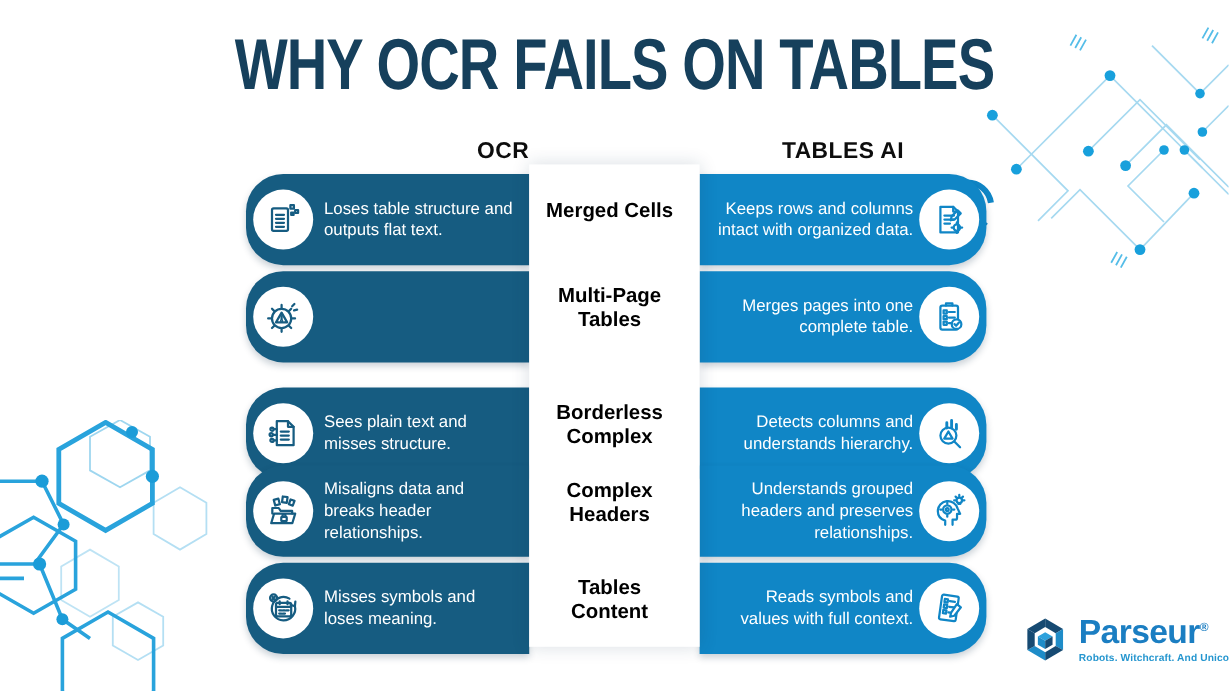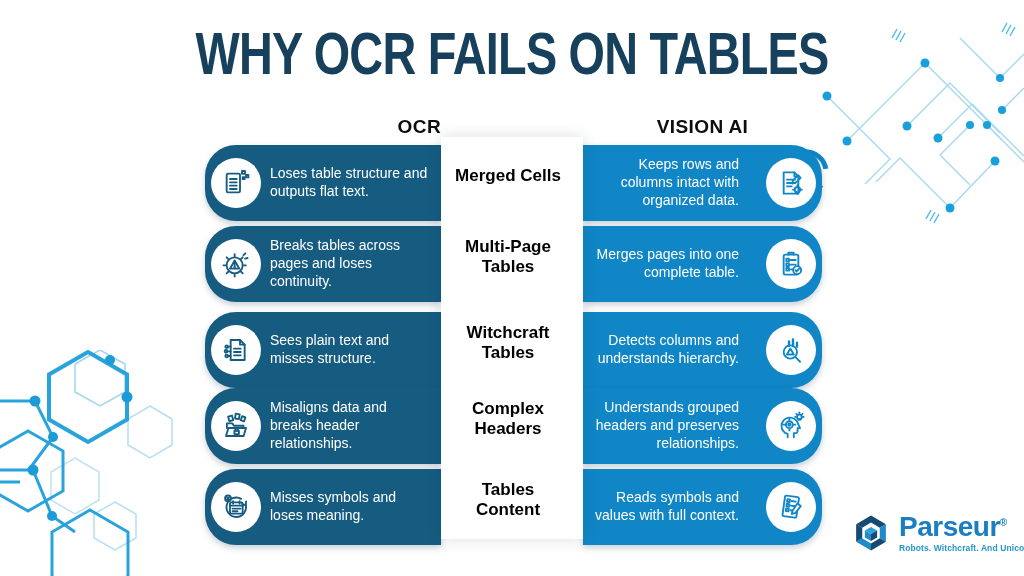--- a/index.html
+++ b/index.html
@@ -16,28 +16,28 @@
   .col-header { position:absolute; top:116px; font-size:19px; font-weight:700;
                 color:#0d0d0d; text-align:center; letter-spacing:.4px; }
   .col-header.ocr { left:205px; width:236px;text-align:right; }
   .col-header.vision { left:583px; width:239px; }
 
   
   .rows { position:absolute; left:205px; top:145px; width:617px; height:392px; }
   .center-card { position:absolute; left:236px; top:-8px; width:142px; height:402px;
                  background:#fff; box-shadow:0 0 14px rgba(20,50,80,.16); z-index:2; }
   .row { position:absolute; left:0; width:617px; height:62px; }
-  .row.r0{top:0} .row.r1{top:81px} .row.r2{top:167px} .row.r3{top:243px} .row.r4{top:324px}
+  .row.r0{top:0} .row.r1{top:81px} .row.r2{top:178px} .row.r3{top:243px} .row.r4{top:324px}
 
   .pill { position:absolute; top:0; height:76px; display:flex; align-items:center;
           z-index:1; box-shadow:0 3px 6px rgba(10,40,70,.22); }
   .pill.ocr { left:0; width:236px; background:#165c81; border-radius:31px 0 0 31px;
               padding-left:6px; gap:9px; }
   .pill.vision { left:378px; width:239px; background:#1086c6; border-radius:0 31px 31px 0;
-                 padding-right:6px; justify-content:flex-end; gap:27px; }
+                 padding-right:6px; justify-content:flex-end; gap:5px; }
   .icon-circle { width:50px; height:50px; border-radius:50%; background:#fff;
                  flex:0 0 50px; display:flex; align-items:center; justify-content:center; }
   .pill.ocr .icon-circle { color:#165c81; }
   .pill.vision .icon-circle { color:#1086c6; }
   svg.icon { width:32px; height:32px; }
   .pill-text { color:#fff; font-size:14px; line-height:1.28; font-weight:400; }
   .pill.ocr .pill-text { text-align:left; max-width:166px; padding-right:8px; }
   .pill.vision .pill-text { text-align:right; max-width:172px; padding-left:8px; }
 
   .cat { position:absolute; left:236px; top:0; width:134px; height:62px; z-index:3;
@@ -118,21 +118,21 @@
         <circle cx="222" cy="92" r="4"></circle>
       <circle cx="220" cy="60" r="4"></circle>
         <circle cx="215" cy="143" r="4.5"></circle>
       <circle cx="170" cy="190" r="4.5"></circle>
     </g>
   </svg>
 
   <h1 class="title">WHY OCR FAILS ON TABLES</h1>
 
   <div class="col-header ocr">OCR</div>
-  <div class="col-header vision">VISION AI</div>
+  <div class="col-header vision">TABLES AI</div>
 
   <div class="rows">
     <div class="center-card"></div>
 
     <div class="row r0">
       <div class="pill ocr">
         <span class="icon-circle">
           <svg class="icon" viewBox="0 0 24 24" fill="none" stroke="currentColor" stroke-width="1.4" stroke-linecap="round" stroke-linejoin="round">
             <rect x="5" y="5" width="10" height="14" rx="1"></rect>
             <path d="M7.5 9h5M7.5 11.5h5M7.5 14h5M7.5 16.5h5"></path>
@@ -164,21 +164,20 @@
         <span class="icon-circle">
           <svg class="icon" viewBox="0 0 24 24" fill="none" stroke="currentColor" stroke-width="1.4" stroke-linecap="round" stroke-linejoin="round">
             <circle cx="11" cy="13" r="6"></circle>
             <path d="M11 6.3V4.6M11 21.4v-1.7M4.3 13H2.6M19.4 13h-1.7M6.3 8.3L5 7M15.7 8.3L17 7M6.3 17.7L5 19M15.7 17.7L17 19"></path>
             <path d="M11 9.4l3.5 6.1H7.5z"></path>
             <path d="M11 11.6v1.8"></path>
               <circle cx="11" cy="14.5" r=".35" fill="currentColor"></circle>
             <path d="M17.6 5.4L19 4M18.8 8l1.9-.5"></path>
           </svg>
         </span>
-        <span class="pill-text">Breaks tables across pages and loses continuity.</span>
       </div>
       <div class="cat">Multi-Page Tables</div>
       <div class="pill vision">
         <span class="pill-text">Merges pages into one complete table.</span>
         <span class="icon-circle">
           <svg class="icon" viewBox="0 0 24 24" fill="none" stroke="currentColor" stroke-width="1.4" stroke-linecap="round" stroke-linejoin="round">
             <rect x="6.5" y="5" width="11" height="15" rx="1.2"></rect>
             <path d="M10 5V3.6h4V5"></path>
             <rect x="8.5" y="8" width="2" height="2"></rect>
               <path d="M11.8 9h3.7"></path>
@@ -201,21 +200,21 @@
               <path d="M15 4.5V8h3.5"></path>
             <path d="M10.5 11h5M10.5 13.5h5M10.5 16h5"></path>
             <circle cx="5" cy="9.5" r="1"></circle>
               <circle cx="4.5" cy="13" r="1"></circle>
               <circle cx="5" cy="16.5" r="1"></circle>
             <path d="M6.2 9.5H8M5.7 13H8M6.2 16.5H8"></path>
           </svg>
         </span>
         <span class="pill-text">Sees plain text and misses structure.</span>
       </div>
-      <div class="cat">Witchcraft Tables</div>
+      <div class="cat">Borderless Complex</div>
       <div class="pill vision">
         <span class="pill-text">Detects columns and understands hierarchy.</span>
         <span class="icon-circle">
           <svg class="icon" viewBox="0 0 24 24" fill="none" stroke="currentColor" stroke-width="1.4" stroke-linecap="round" stroke-linejoin="round">
             <path d="M10.5 8.8V5.5M13.5 8.8V4M16.5 9.5V6.5" stroke-width="1.8"></path>
             <circle cx="11.5" cy="13.5" r="5"></circle>
             <path d="M15.2 17.2l3.6 3.6"></path>
             <path d="M11.5 10.9l2.6 4.5H8.9z"></path>
           </svg>
         </span>

